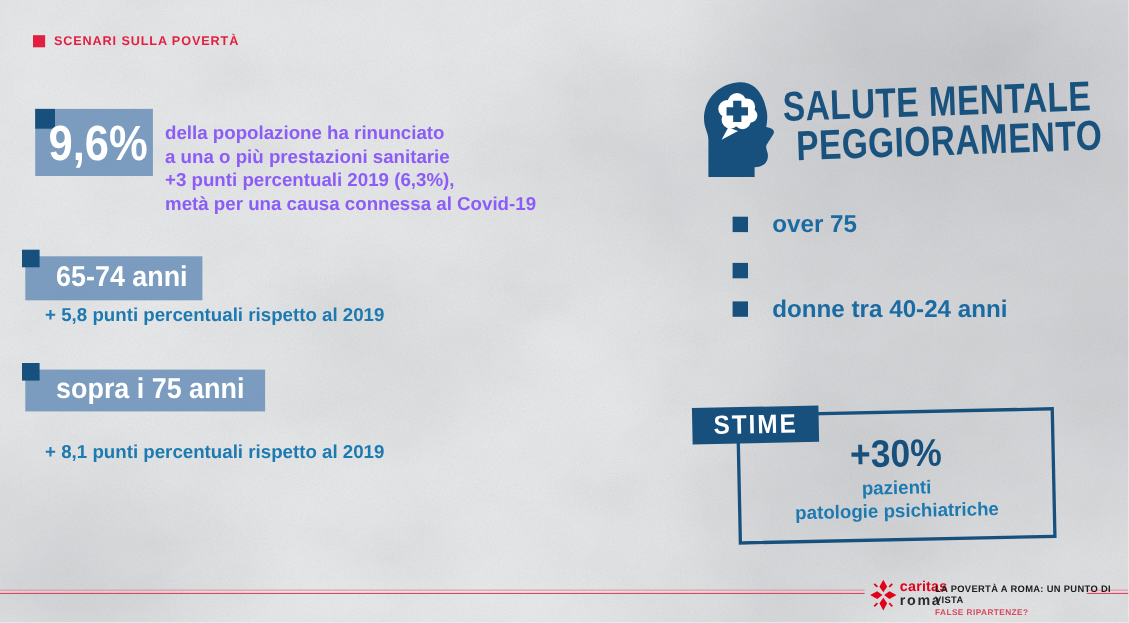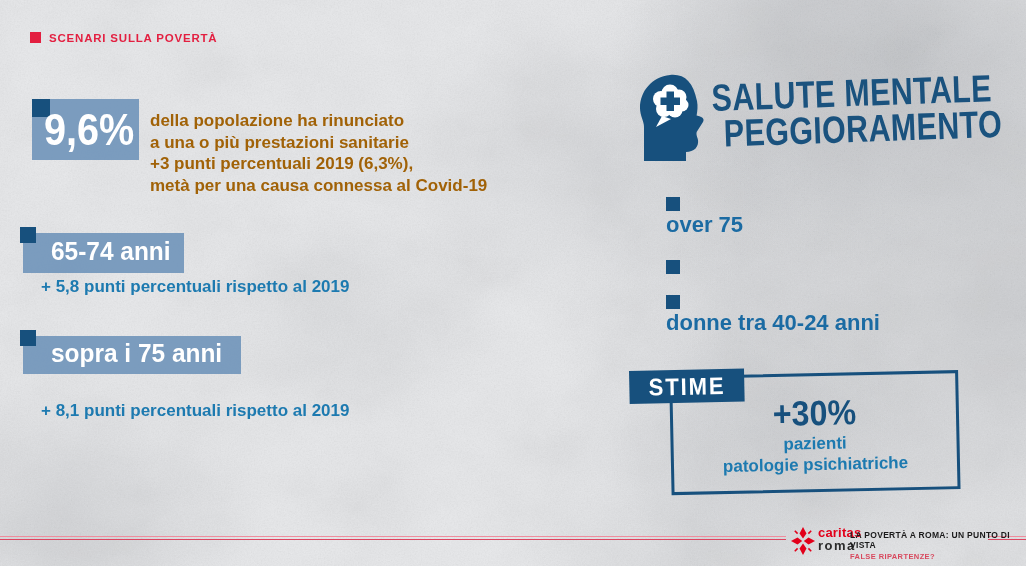--- a/index.html
+++ b/index.html
@@ -29,21 +29,21 @@
   .eyebrow-text { color:#e31f40; font-size:11.5px; font-weight:bold; letter-spacing:.8px; }
 
   .corner-sq { position:absolute; background:#17507d; }
 
   
   .hero-box { position:absolute; left:32px; top:99px; width:107px; height:61px;
     background:rgba(108,146,184,.88); }
   .hero-box .corner-sq { left:0; top:0; width:18px; height:18px; }
   .hero-value { position:absolute; left:12px; top:50%; transform:translateY(-50%) scaleX(.88);
     transform-origin:left center; color:#fff; font-size:45px; font-weight:bold; white-space:nowrap; }
-  .hero-desc { position:absolute; left:150px; top:110px; color:#a16207; font-size:17px;
+  .hero-desc { position:absolute; left:150px; top:110px; color:#8b5cf6; font-size:17px;
     font-weight:bold; line-height:21.7px; white-space:pre-line; }
 
   
   .age-box { position:absolute; background:rgba(108,146,184,.88); color:#fff; }
   .age-box .label { position:absolute; left:28px; top:50%; transform:translateY(-54%) scaleX(.94);
     transform-origin:left center; font-size:26px; font-weight:bold; white-space:nowrap; }
   .age-box .corner-sq { left:-3px; top:-6px; width:16px; height:16px; }
   .age-box.a1 { left:23px; top:233px; width:161px; height:40px; }
   .age-box.a2 { left:23px; top:336px; width:218px; height:38px; }
   .age-note { position:absolute; color:#1d7ab0; font-size:17px; font-weight:bold; }
@@ -53,21 +53,21 @@
   
   .mh-icon { position:absolute; left:637px; top:73px; }
   .mh-title { position:absolute; left:711px; top:80px; color:#1a527e; transform:rotate(-2deg);
     transform-origin:left top; }
   .mh-t1, .mh-t2 { font-size:38px; font-weight:bold; line-height:36px; white-space:nowrap;
     transform:scaleX(.80); transform-origin:left center; letter-spacing:.5px; }
   .mh-t2 { margin-left:11px; }
 
   
   .mh-bullets { position:absolute; left:666px; top:190px; list-style:none; width:350px; }
-  .mh-bullets li { display:flex; margin-bottom:14px;flex-direction:column; }
+  .mh-bullets li { display:flex; margin-bottom:14px; }
   .bsq { flex:none; width:14px; height:14px; background:#17507d; margin:7px 22px 0 0; }
   .btext { color:#1b6ba3; font-size:22px; font-weight:bold; line-height:28px; white-space:pre-line; }
 
   
   .estimate { position:absolute; left:629px; top:371px; width:332px; height:132px;
     transform:rotate(-1.2deg); transform-origin:left top; }
   .estimate-label-box { position:absolute; left:0; top:0; width:115px; height:33px;
     background:#17507d; z-index:2; display:flex; align-items:center; justify-content:center; }
   .estimate-label { color:#fff; font-size:24px; font-weight:bold; letter-spacing:2px;
     transform:scaleX(.92); }

